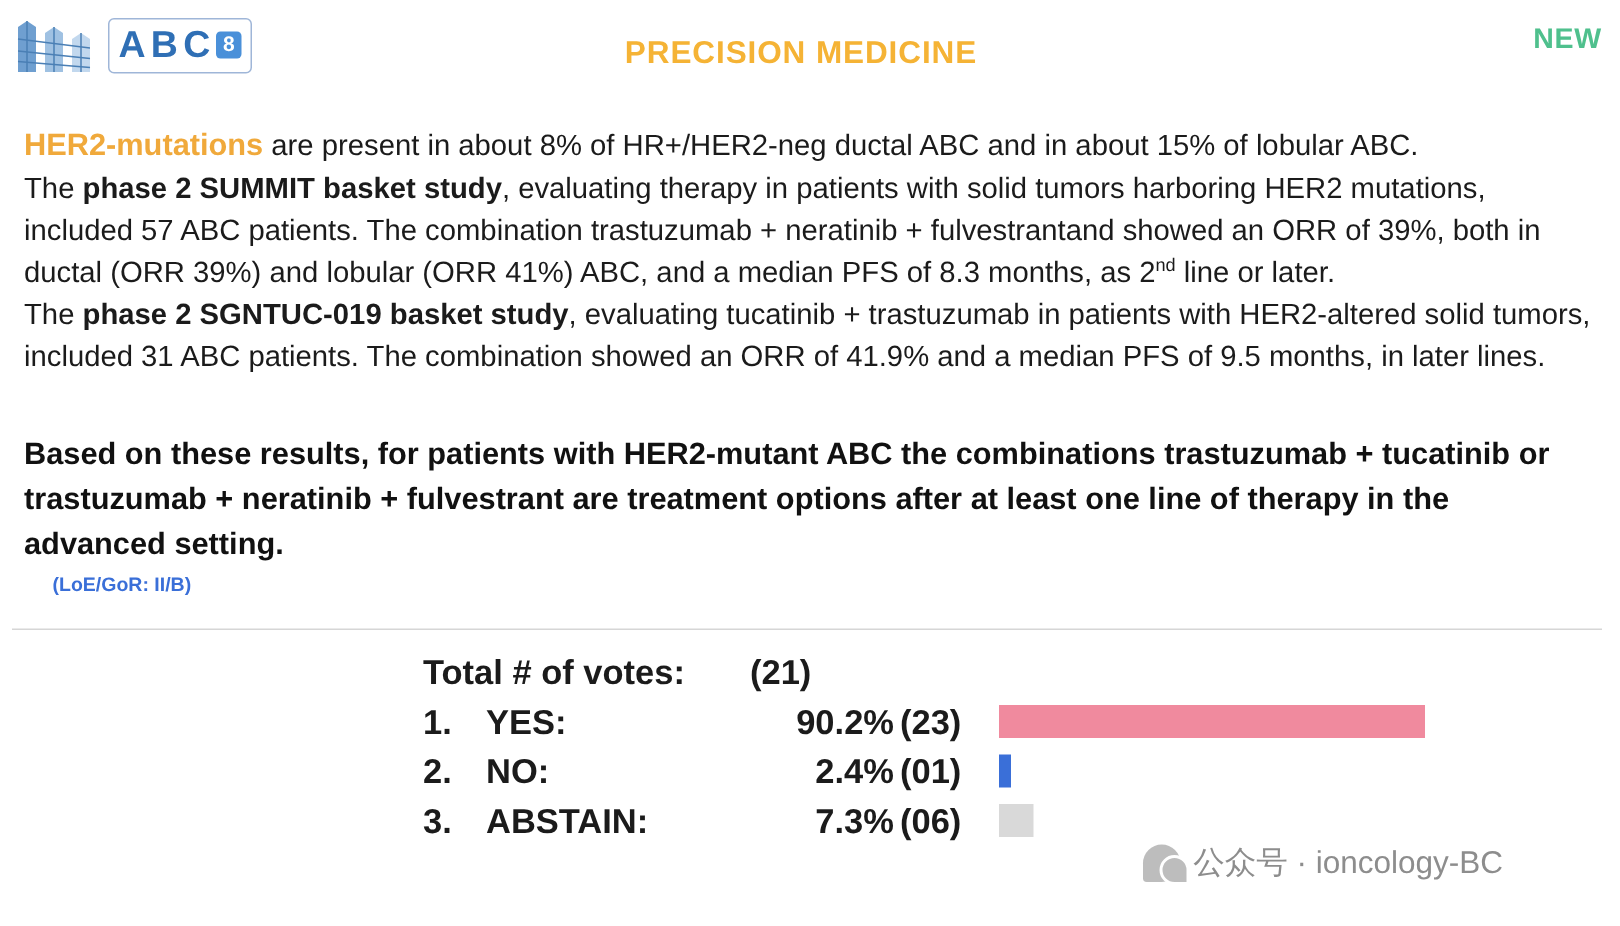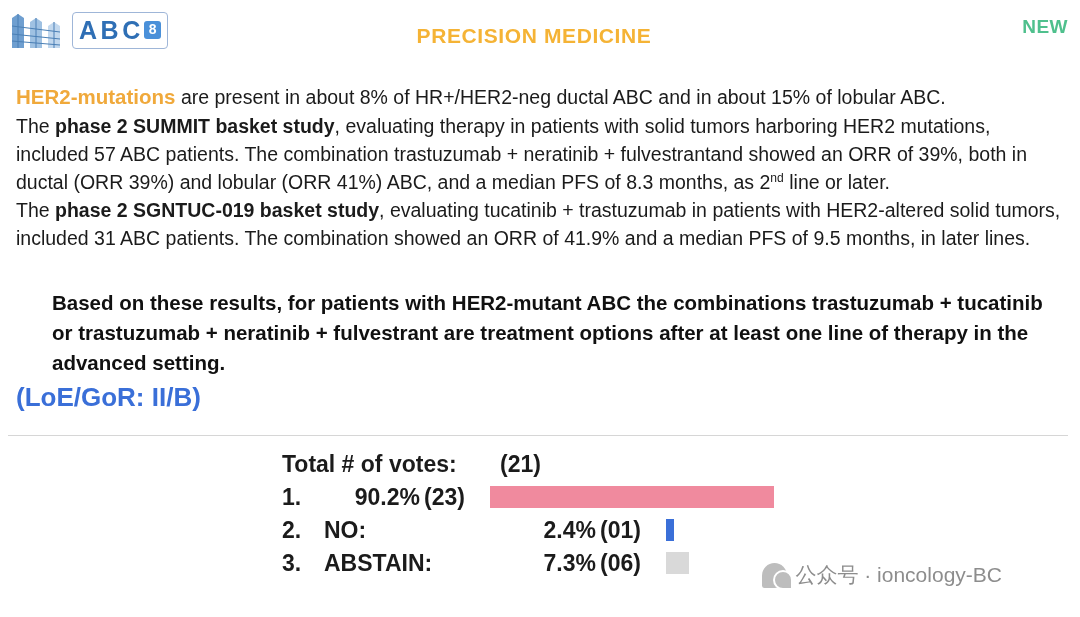--- a/index.html
+++ b/index.html
@@ -97,27 +97,27 @@
   }
   .b { font-weight: bold; }
   sup { font-size: 0.62em; vertical-align: super; }
 
   .conclusion {
     margin-top: 36px;
     font-size: 20.5px;
     font-weight: bold;
     line-height: 1.46;
     color: #111;
-    margin-left: 36px;
   }
   .loe {
     margin-top: 4px;
-    font-size: 26px;
+    font-size: 13px;
     font-weight: bold;
     color: #3a6fd8;
+    margin-left: 19px;
   }
 
   
   .divider {
     margin: 22px 12px 0 8px;
     border-top: 1px solid #d6d6d6;
   }
 
   
   .votes {
@@ -227,20 +227,21 @@
 <div class="divider"></div>
 
 <div class="votes">
   <div class="vote-row">
     <span class="vote-total-label">Total # of votes:</span>
     <span class="vote-total-count">(21)</span>
   </div>
 
   <div class="vote-row">
     <span class="v-idx">1.</span>
+    <span class="v-label">YES:</span>
     <span class="v-pct">90.2%</span>
     <span class="v-count">(23)</span>
     <span class="bar-cell">
       <span class="bar bar-yes" style="width: 284.13px; background: rgb(240, 138, 158);"></span>
     </span>
   </div>
 
   <div class="vote-row">
     <span class="v-idx">2.</span>
     <span class="v-label">NO:</span>

